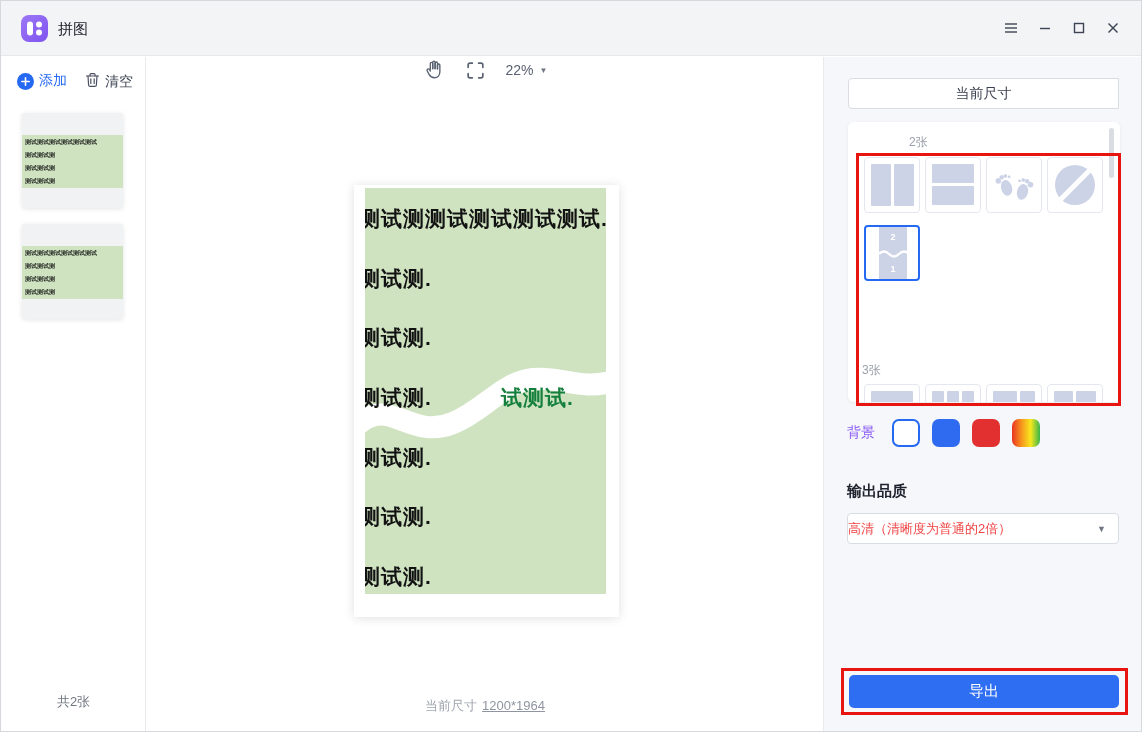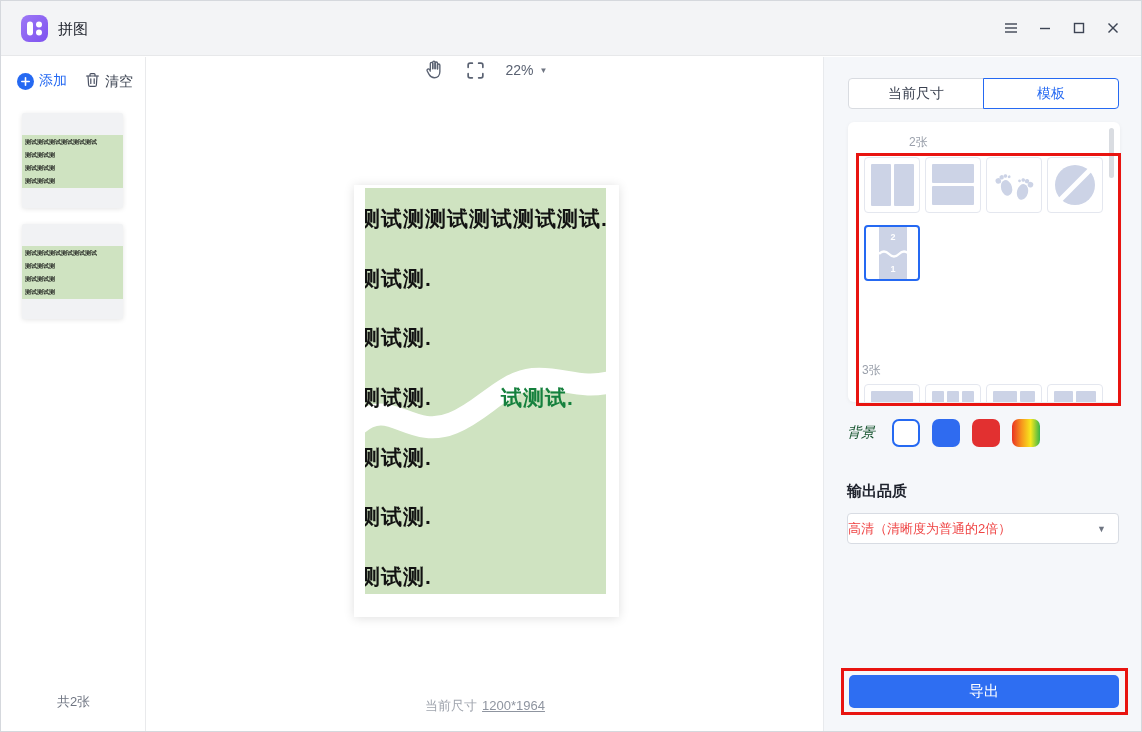--- a/index.html
+++ b/index.html
@@ -62,21 +62,21 @@
   .sel-num { position:absolute; width:28px; text-align:center; font-size:9px; font-weight:700; color:#fff; }
   .sel-top { top:5px; } .sel-bot { bottom:5px; }
   .sel-wave { position:absolute; left:0; top:20px; width:28px; height:14px; }
   .scrollthumb { position:absolute; left:261px; top:6px; width:5px; height:50px; border-radius:3px; background:#d9dce1; cursor:pointer; }
 
   .red-rect { position:absolute; border:3px solid #e81410; pointer-events:none; z-index:5; }
   .rect-templates { left:32px; top:96px; width:265px; height:253px; }
   .rect-export { left:17px; top:611px; width:287px; height:47px; }
 
   .bg-row { position:absolute; left:23px; top:362px; height:28px; display:flex; align-items:center; }
-  .bg-label { font-size:14px; color:#14532d; margin-right:17px;font-style:italic; }
+  .bg-label { font-size:14px; color:#8b5cf6; margin-right:17px; }
   .swatch { width:28px; height:28px; border-radius:7px; margin-right:12px; border:none; cursor:pointer; }
   .sw-white { background:#fff; border:2px solid #2569f2; }
   .sw-blue { background:#2f6bf0; }
   .sw-red { background:#e23030; }
   .sw-rainbow { background:linear-gradient(90deg,#e93323,#f7941d,#f7e81d,#39b54a); }
 
   .quality-label { position:absolute; left:23px; top:425px; font-size:15px; font-weight:700; color:#20242e; }
   .quality-dd { position:absolute; left:23px; top:456px; width:272px; height:31px; background:#fff; border:1px solid #d8dce3; border-radius:4px; display:flex; align-items:center; cursor:pointer; }
   .quality-value { margin-left:0; font-size:13px; color:#ef4444; }
   .dd-caret { position:absolute; right:12px; font-size:9px; color:#6f7582; }
@@ -222,21 +222,20 @@
     </div>
 
     <div class="statusbar">
       <span>当前尺寸</span><a class="size-link">1200*1964</a>
     </div>
   </main>
 
   <section class="panel">
     <div class="tabs">
       <button class="tab first">当前尺寸</button>
-      <button class="tab active">模板</button>
     </div>
 
     <div class="tpl-card">
       <div class="grp-label gl-2">2张</div>
 
       <div class="tile r1 c1">
         <div class="shape" style="left:6px;top:6px;width:20px;height:42px;"></div>
         <div class="shape" style="left:29px;top:6px;width:20px;height:42px;"></div>
       </div>
       <div class="tile r1 c2">

